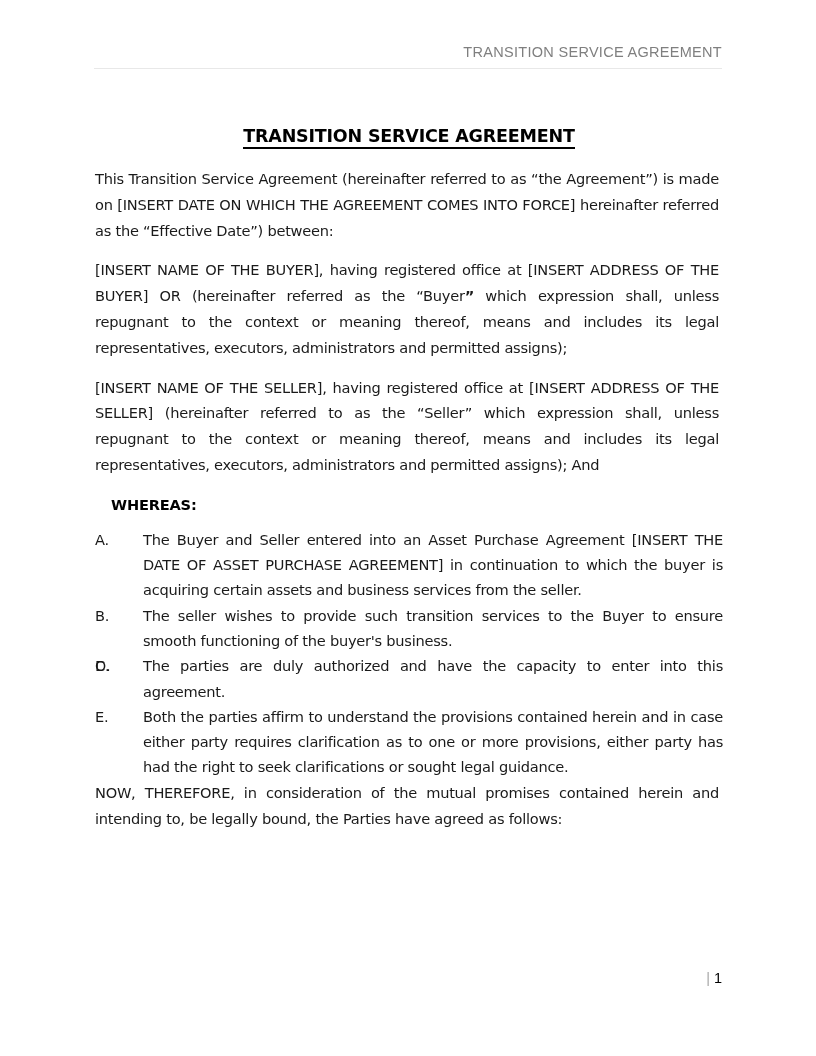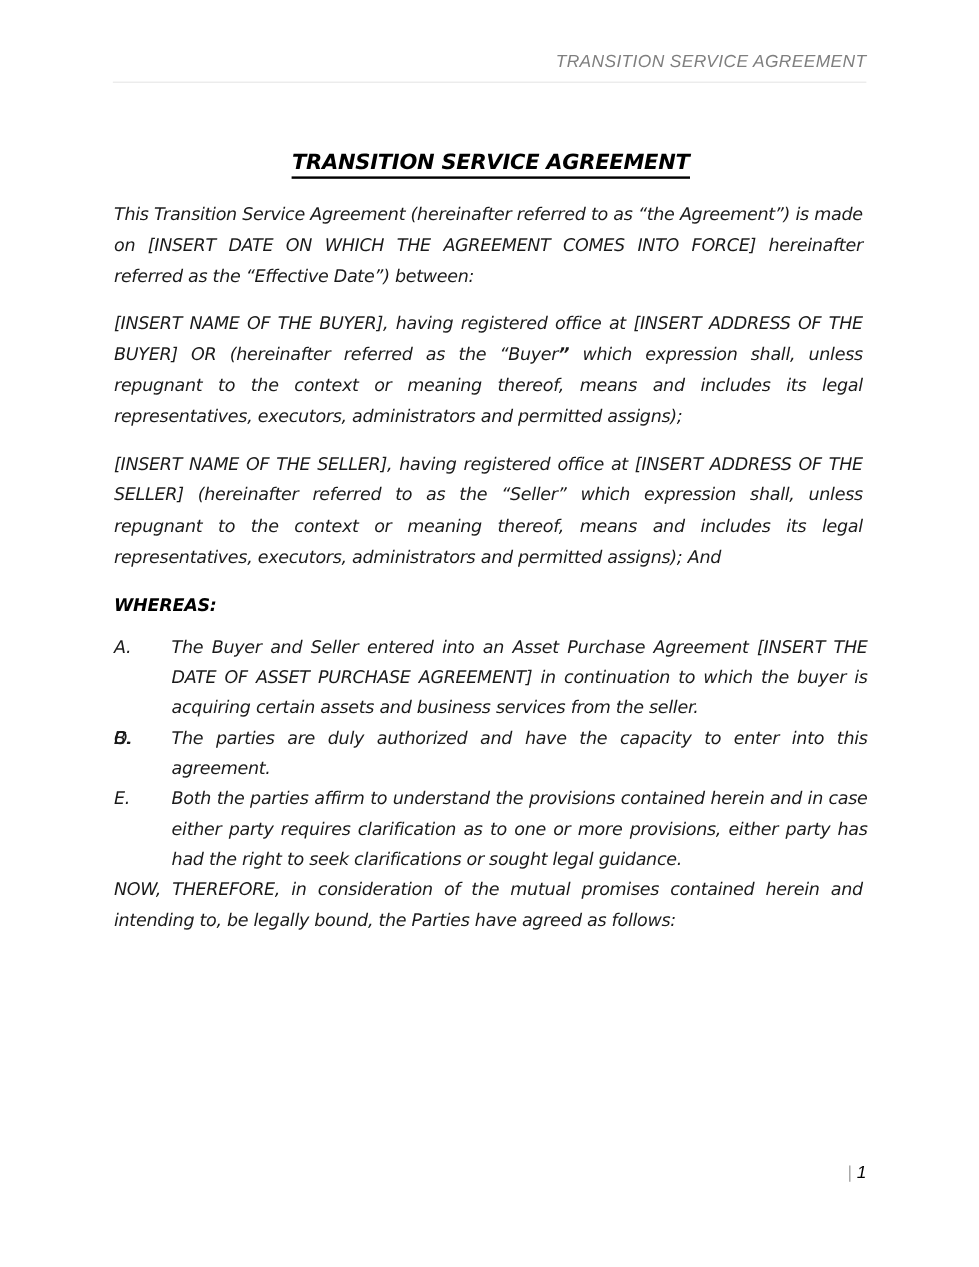--- a/index.html
+++ b/index.html
@@ -8,21 +8,20 @@
     background: #ffffff;
   }
   .page {
     position: relative;
     width: 816px;
     height: 1056px;
     background: #ffffff;
     box-sizing: border-box;
     font-family: "DejaVu Sans", "Liberation Sans", sans-serif;
     overflow: hidden;
-    font-style: italic;
   }
 
   
   .header {
     position: absolute;
     left: 94px;
     right: 94px;
     top: 43px;
     height: 26px;
   }
@@ -75,21 +74,21 @@
     text-align: justify;
     text-justify: inter-word;
     font-family: "DejaVu Sans", sans-serif;
     letter-spacing: -0.25px;
   }
   .bold-quote {
     font-weight: bold;
   }
 
   .whereas {
-    margin: 0 0 10px 0;
+    margin: 0 0 10px 16px;
     font-size: 14.6px;
     line-height: 25px;
     font-weight: bold;
     color: #000;
     font-family: "DejaVu Sans", sans-serif;
     letter-spacing: -0.2px;
   }
 
   
   ol.letter-list {
@@ -166,20 +165,21 @@
 
     <div class="whereas">WHEREAS:</div>
 
     <ol class="letter-list">
       <li>
         <span class="marker">A.</span>
         <span>The Buyer and Seller entered into an Asset Purchase Agreement [INSERT THE DATE OF ASSET PURCHASE AGREEMENT] in continuation to which the buyer is acquiring certain assets and business services from the seller.</span>
       </li>
       <li>
         <span class="marker">B.</span>
+        <span>The seller wishes to provide such transition services to the Buyer to ensure smooth functioning of the buyer's business.</span>
       </li>
       <li>
         <span class="marker">C.</span>
       </li>
       <li>
         <span class="marker">D.</span>
         <span>The parties are duly authorized and have the capacity to enter into this agreement.</span>
       </li>
       <li>
         <span class="marker">E.</span>

